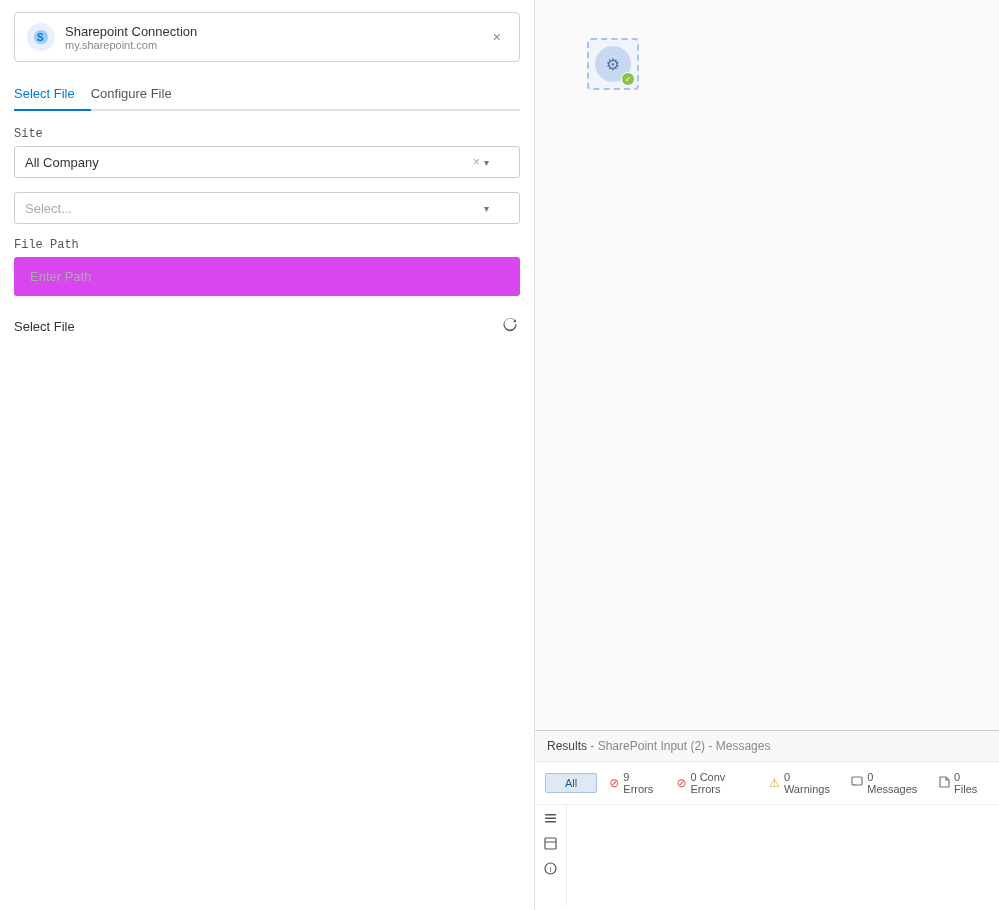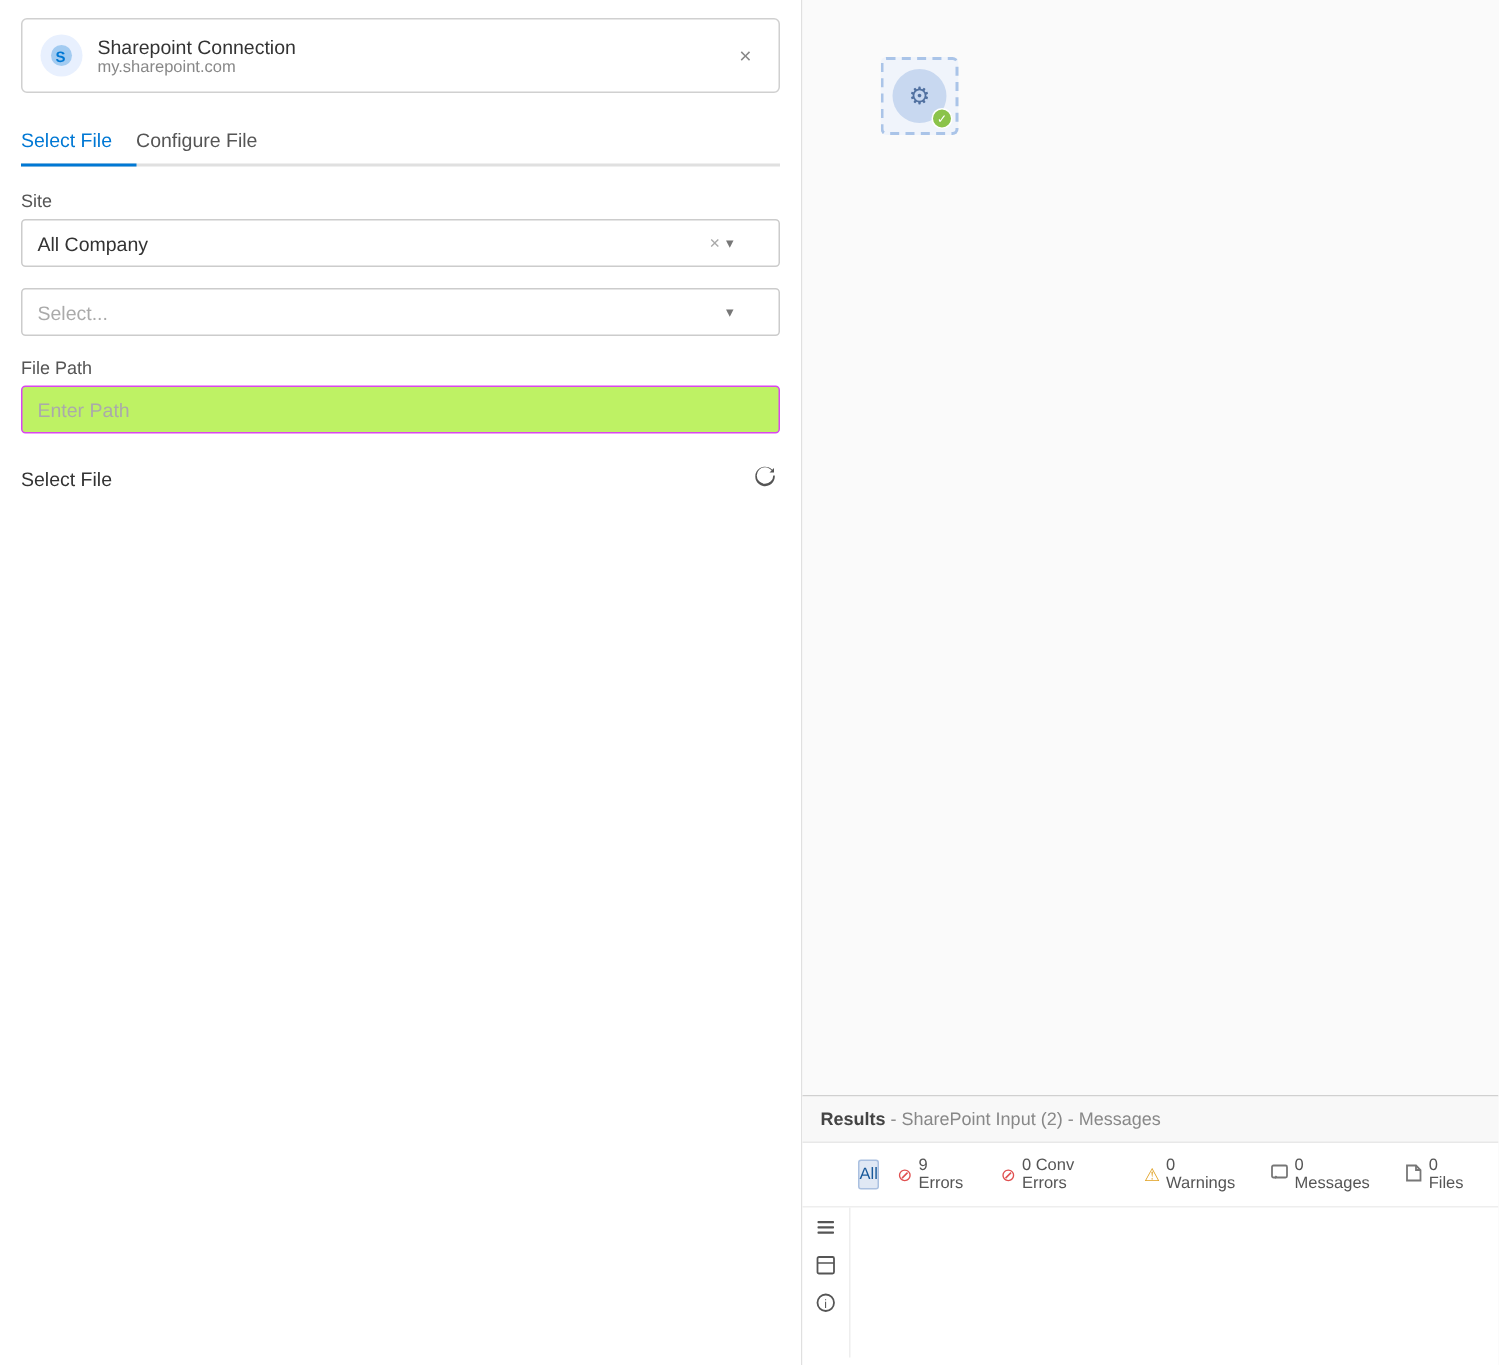--- a/index.html
+++ b/index.html
@@ -105,20 +105,21 @@
 
     
     .field-group {
       margin-bottom: 14px;
     }
 
     .field-label {
       font-size: 12px;
       color: #555;
       margin-bottom: 5px;
+      font-family: Liberation Mono, monospace;
     }
 
     .select-wrapper {
       position: relative;
     }
 
     .select-input {
       width: 100%;
       border: 1px solid #ccc;
       border-radius: 3px;
@@ -149,26 +150,26 @@
       font-size: 12px;
     }
 
     .select-arrow {
       color: #777;
       font-size: 10px;
     }
 
     .text-input {
       width: 100%;
-      border: 1px solid #d946ef;
+      border: 6px solid #d946ef;
       border-radius: 3px;
       padding: 6px 10px;
       font-size: 13px;
       color: #333;
-      background: #bef264;
+      background: #d946ef;
       min-height: 32px;
     }
 
     .text-input::placeholder {
       color: #aaa;
     }
 
     .select-file-row {
       display: flex;
       align-items: center;
@@ -257,46 +258,45 @@
 
     .results-header {
       padding: 8px 12px;
       font-size: 12px;
       color: #444;
       border-bottom: 1px solid #e8e8e8;
       background: #f8f8f8;
     }
 
     .results-title {
-      font-weight: 700;
+      font-weight: 400;
       margin-top: 17px;
     }
 
     .results-subtitle {
       color: #888;
       font-weight: normal;
     }
 
     .results-toolbar {
       display: flex;
       align-items: center;
       padding: 6px 10px;
       gap: 4px;
       border-bottom: 1px solid #eee;
     }
 
     .results-toolbar-btn {
-      padding: 3px 0;
+      padding: 3px 19px;
       font-size: 11px;
       cursor: pointer;
       border: 1px solid #d0d0d0;
       border-radius: 2px;
       background: #fff;
       color: #333;
-      margin-left: 27px;
     }
 
     .results-toolbar-btn.active {
       background: #e0e8f4;
       border-color: #aac0e0;
       color: #1a5a9a;
     }
 
     .results-stat {
       display: flex;

